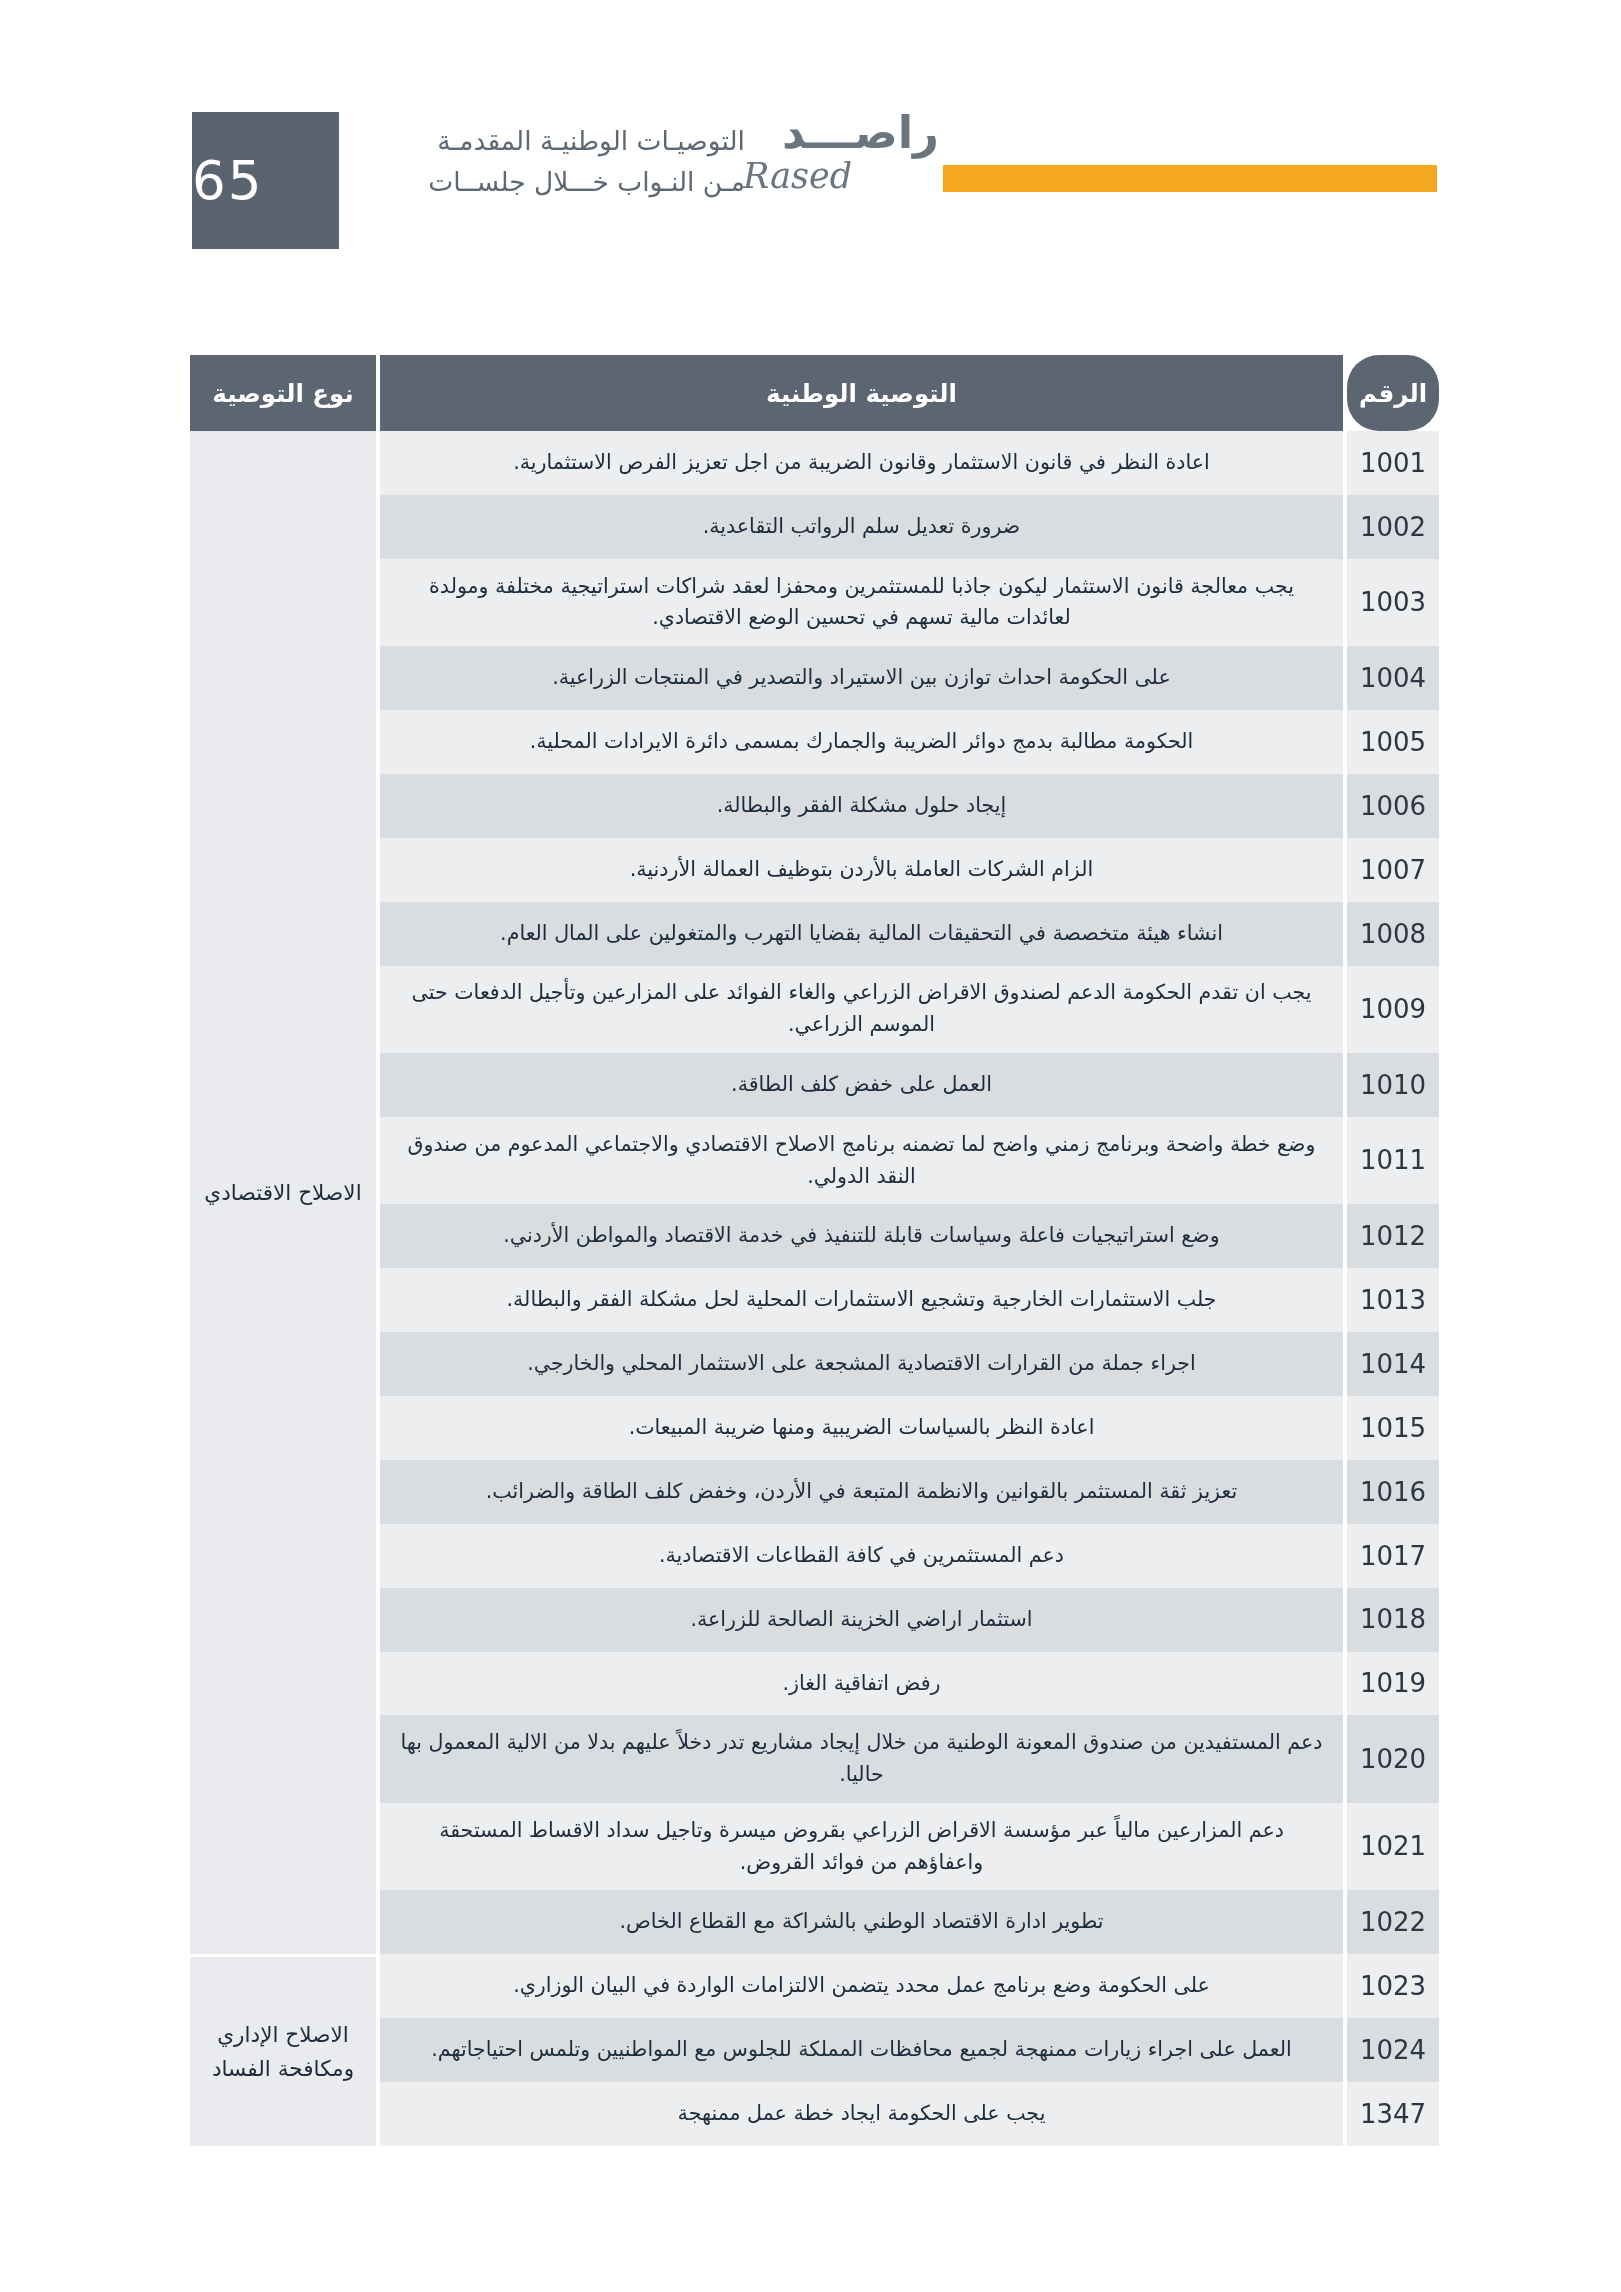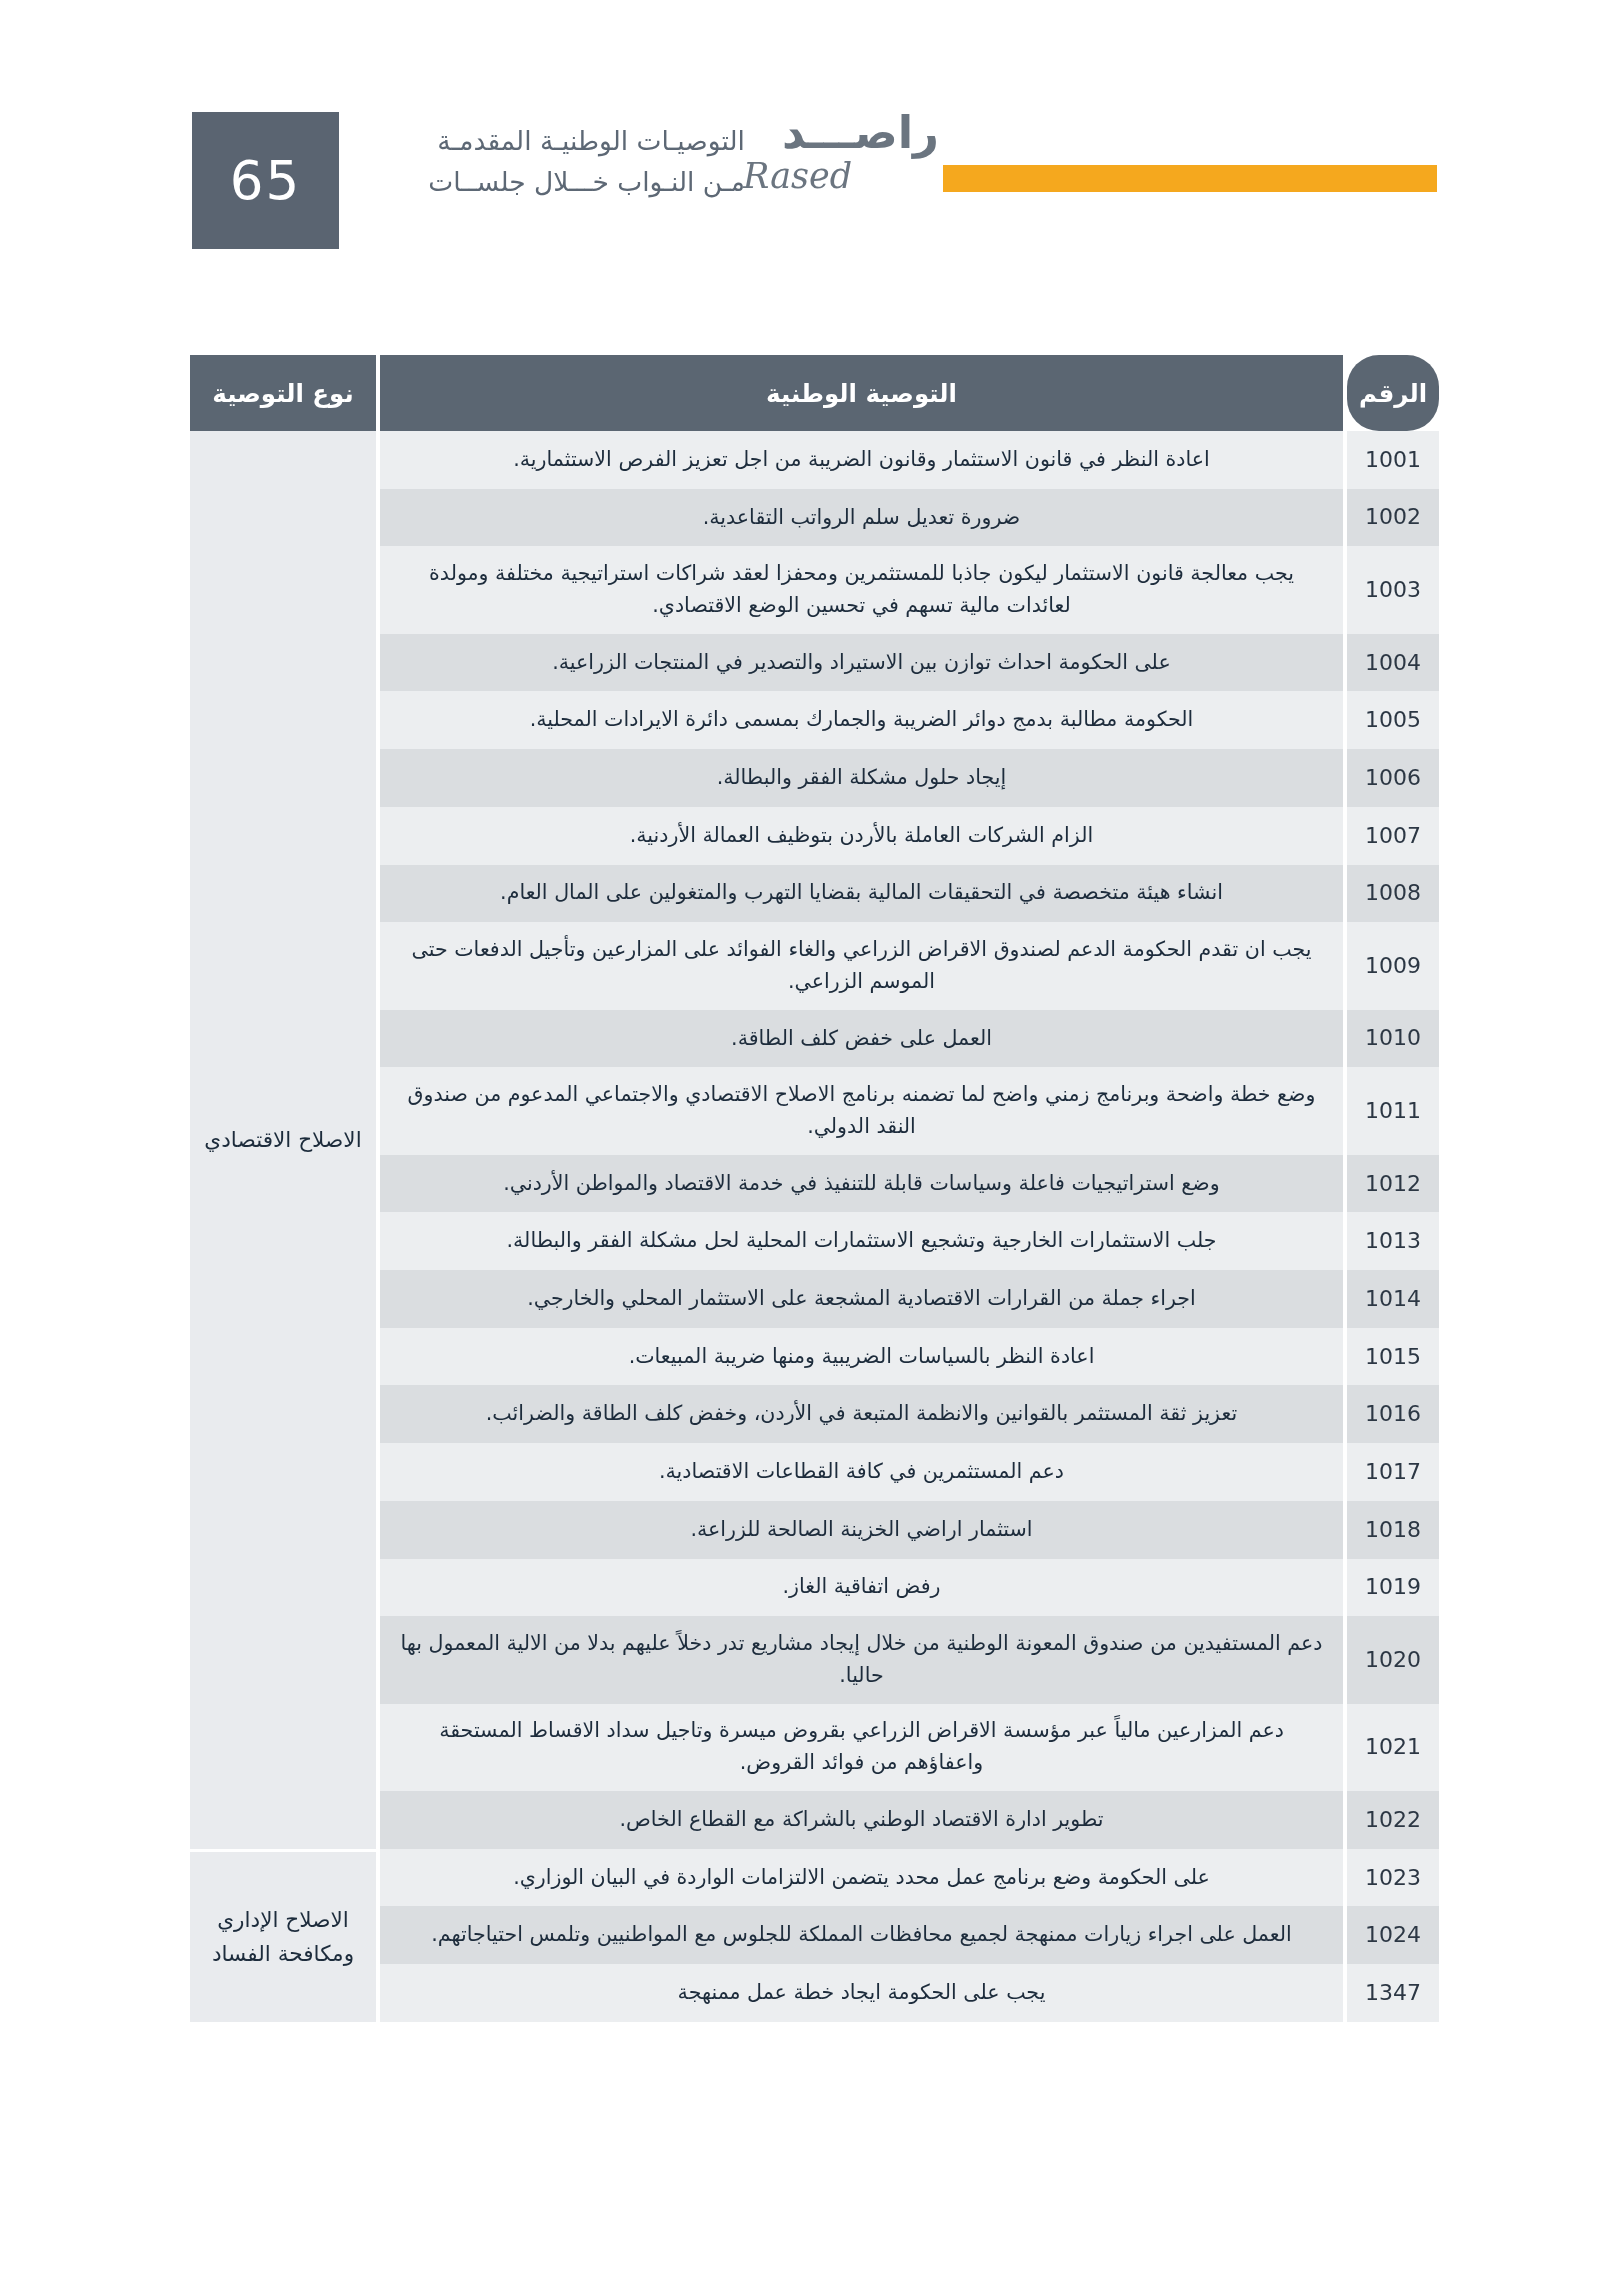--- a/index.html
+++ b/index.html
@@ -15,21 +15,21 @@
   }
   *{box-sizing:border-box;}
   html,body{margin:0;padding:0;}
   body{
     width:1621px;height:2293px;position:relative;background:#ffffff;
     font-family:"DejaVu Sans", sans-serif;overflow:hidden;
   }
   
   .page-number-box{
     position:absolute;left:192px;top:112px;width:147px;height:137px;
-    background:var(--box-bg);color:#fff;display:flex;align-items:center;justify-content:center;
+    background:var(--box-bg);color:#fff;display:flex;align-items:center;
     font-size:53px;letter-spacing:2px;
   }
   .report-title{
     position:absolute;left:361px;top:120px;width:384px;
     direction:rtl;text-align:right;color:var(--title-gray);
     font-size:26.5px;line-height:1.55;font-weight:500;
   }
   .rased-logo{
     position:absolute;left:743px;top:106px;width:196px;
     color:var(--logo-gray);
@@ -50,21 +50,21 @@
     height:76px;text-align:center;vertical-align:middle;padding:0 9.8px;
   }
   th.col-num{width:92px;border-radius:32px;}
   th.col-type{width:186px;}
   table.rec-table tbody td{
     background:var(--row-light);color:var(--text-dark);
     font-size:20.6px;line-height:1.55;text-align:center;vertical-align:middle;
     padding:11.8px 17.6px;
   }
   table.rec-table tbody tr.alt td{background:var(--row-dark);}
-  table.rec-table tbody td.col-num{padding:11.8px 3.9px;font-size:22px;color:#2C3744;}
+  table.rec-table tbody td.col-num{padding:11.8px 3.9px;font-size:26px;color:#2C3744;}
   table.rec-table tbody td.col-type,
   table.rec-table tbody tr.alt td.col-type{
     background:var(--type-bg);font-size:21.6px;font-weight:500;padding:11.8px 13.7px;
   }
   table.rec-table tbody td.col-type.group-sep{border-top:3.9px solid #ffffff;}
 </style>
 </head>
 <body>
 
 <div>

